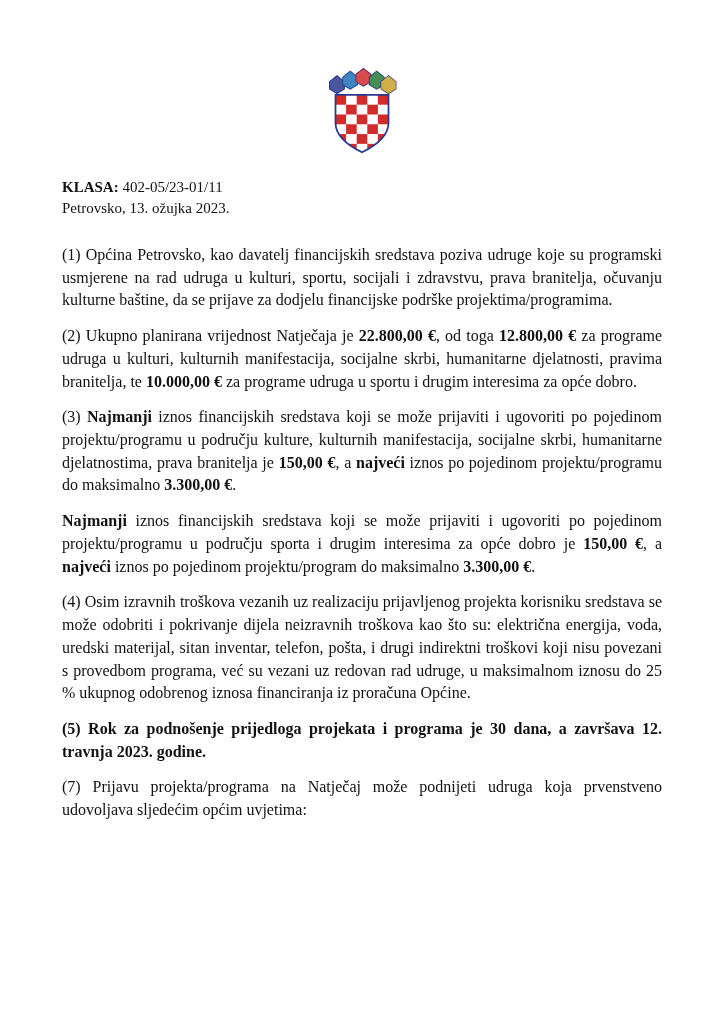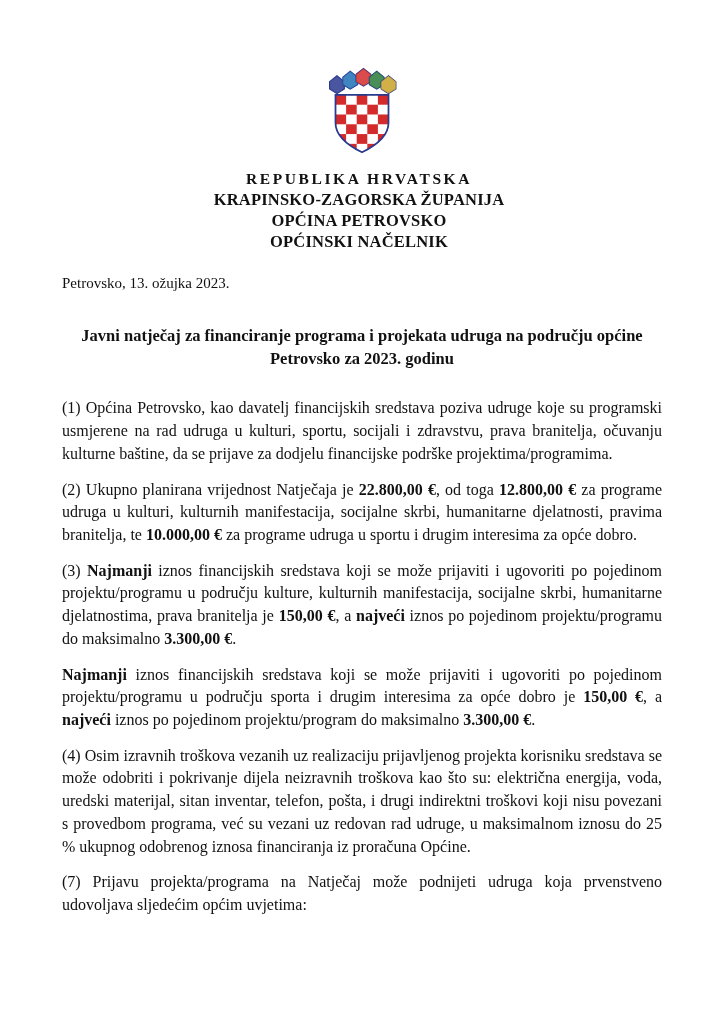--- a/index.html
+++ b/index.html
@@ -140,35 +140,33 @@
             <rect x="71.6" y="95.2" width="14.4" height="13.3"></rect>
             <rect x="28.4" y="108.5" width="14.4" height="13.3"></rect>
             <rect x="57.2" y="108.5" width="14.4" height="13.3"></rect>
           </g>
         </g>
         <path d="M14,42 L86,42 L86,80 C86,98 66,112 50,120 C34,112 14,98 14,80 Z" fill="none" stroke="#2a3a8f" stroke-width="2.4"></path>
       </svg>
     </div>
   </div>
 
-  <div class="org-block">
-    <div class="org-line1">REPUBLIKA HRVATSKA</div>
-    <div class="org-line2">KRAPINSKO-ZAGORSKA ŽUPANIJA</div>
-    <div class="org-line3">OPĆINA PETROVSKO</div>
-    <div class="org-line4">OPĆINSKI NAČELNIK</div>
-  </div>
 
   <div class="ref-block">
+    <div>
+      <span class="lbl">KLASA:</span>
+      <span>402-05/23-01/11</span>
+    </div>
     <div class="ref-date">Petrovsko, 13. ožujka 2023.</div>
   </div>
 
-  <div class="doc-title">Javni natječaj za financiranje programa i projekata udruga na području općine Petrovsko za 2023. godinu</div>
 
   <div class="body-block">
     <p class="para">(1) Općina Petrovsko, kao davatelj financijskih sredstava poziva udruge koje su programski usmjerene na rad udruga u kulturi, sportu, socijali i zdravstvu, prava branitelja, očuvanju kulturne baštine, da se prijave za dodjelu financijske podrške projektima/programima.</p>
     <p class="para">(2) Ukupno planirana vrijednost Natječaja je <b>22.800,00 €</b>, od toga <b>12.800,00 €</b> za programe udruga u kulturi, kulturnih manifestacija, socijalne skrbi, humanitarne djelatnosti, pravima branitelja, te <b>10.000,00 €</b> za programe udruga u sportu i drugim interesima za opće dobro.</p>
     <p class="para">(3) <b>Najmanji</b> iznos financijskih sredstava koji se može prijaviti i ugovoriti po pojedinom projektu/programu u području kulture, kulturnih manifestacija, socijalne skrbi, humanitarne djelatnostima, prava branitelja je <b>150,00 €</b>, a <b>najveći</b> iznos po pojedinom projektu/programu do maksimalno <b>3.300,00 €</b>.</p>
     <p class="para"><b>Najmanji</b> iznos financijskih sredstava koji se može prijaviti i ugovoriti po pojedinom projektu/programu u području sporta i drugim interesima za opće dobro je <b>150,00 €</b>, a <b>najveći</b> iznos po pojedinom projektu/program do maksimalno <b>3.300,00 €</b>.</p>
     <p class="para">(4) Osim izravnih troškova vezanih uz realizaciju prijavljenog projekta korisniku sredstava se može odobriti i pokrivanje dijela neizravnih troškova kao što su: električna energija, voda, uredski materijal, sitan inventar, telefon, pošta,  i drugi indirektni troškovi koji nisu povezani s provedbom programa, već su vezani uz redovan rad udruge, u maksimalnom iznosu do 25 % ukupnog odobrenog iznosa financiranja iz proračuna Općine.</p>
+    <p class="para"><b>(5) Rok za podnošenje prijedloga projekata i programa je 30 dana, a završava 12. travnja 2023. godine.</b></p>
     <p class="para">(7) Prijavu projekta/programa na Natječaj može podnijeti udruga koja prvenstveno udovoljava sljedećim općim uvjetima:</p>
   </div>
 
 </div>
 
 </body></html>

